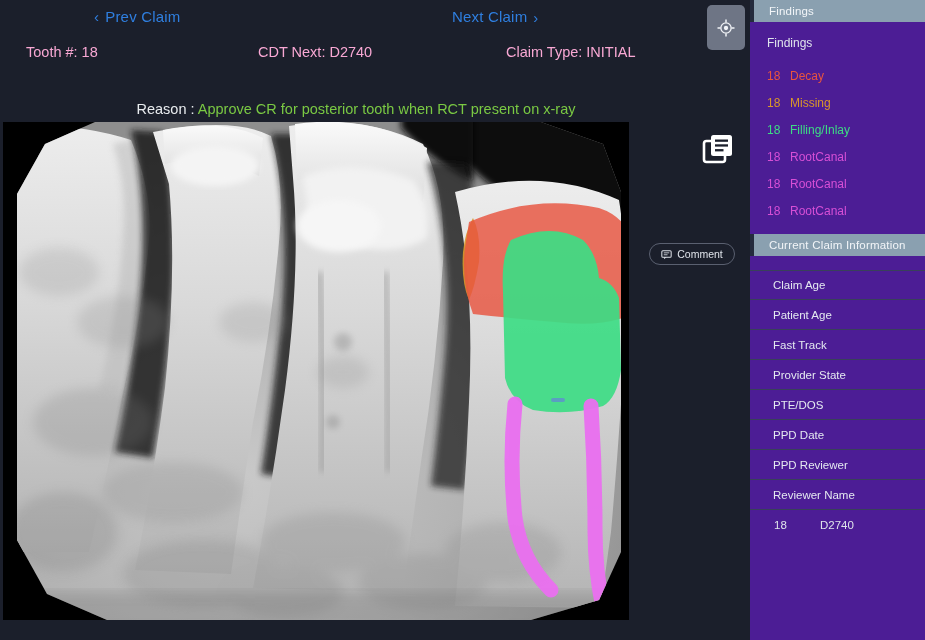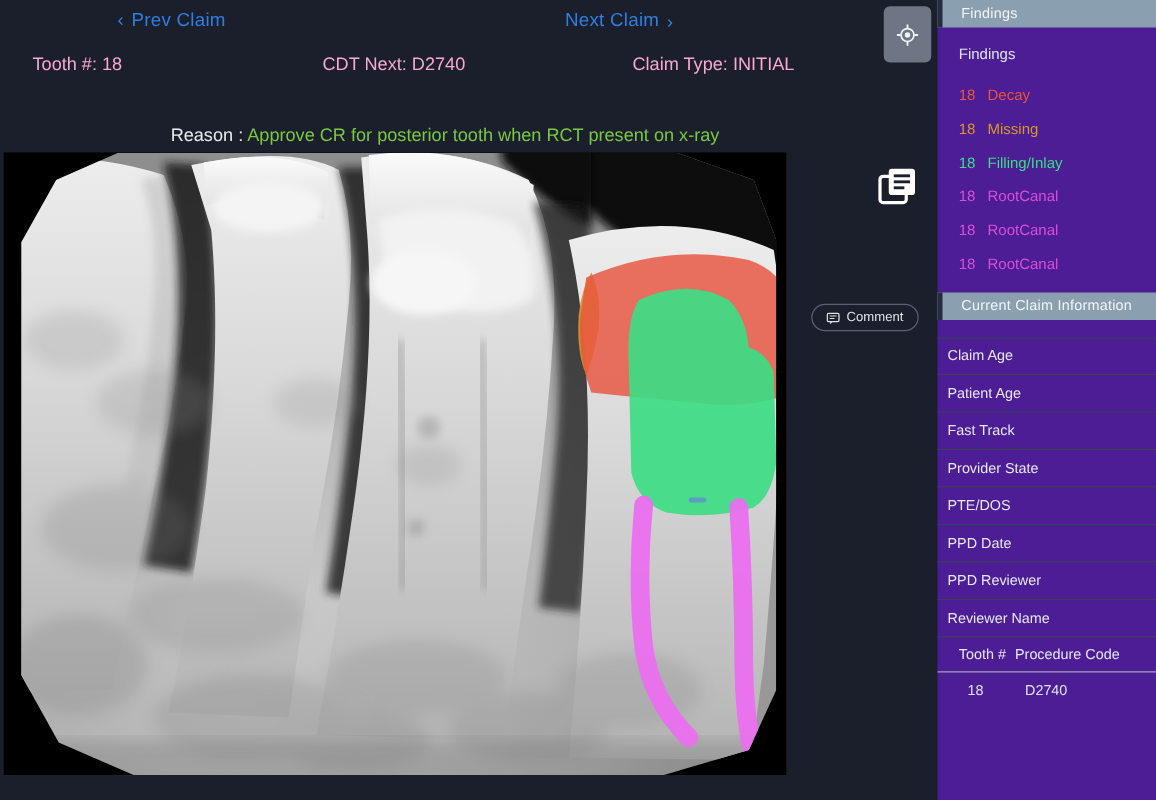--- a/index.html
+++ b/index.html
@@ -97,21 +97,21 @@
     color:#dfe4ec; font-size:12px; padding-left:17px; margin-bottom:12px;
   }
   .finding-row {
     display:flex; align-items:center; gap:9px;
     padding-left:17px; height:27px; font-size:12px; cursor:pointer;
   }
   .finding-num { min-width:14px; }
 
   .claim-list { margin-top:0; }
   .claim-row {
-    height:30px; display:flex; align-items:center; padding-left:8px;
+    height:30px; display:flex; align-items:center; padding-left:23px;
     color:#e4e8f0; font-size:11.5px;
     border-bottom:1px solid #39415a;
   }
   .claim-row:first-child { border-top:1px solid #39415a; }
   .claim-spacer { height:14px; }
 
   .tbl { width:100%; }
   .tbl-head {
     display:flex; height:28px; align-items:center;
     color:#e4e8f0; font-size:11.5px;
@@ -367,23 +367,19 @@
         </div>
       <div class="claim-row">
           <span>PPD Reviewer</span>
         </div>
       <div class="claim-row">
           <span>Reviewer Name</span>
         </div>
     </div>
 
     <div class="tbl">
-      <div class="tbl-head">
-        <div class="col-tooth">Tooth #</div>
-        <div class="col-proc">Procedure Code</div>
-      </div>
       <div class="tbl-row">
         <div class="col-tooth">18</div>
         <div class="col-proc">D2740</div>
       </div>
     </div>
   </div>
 </div>
 
 </body></html>

